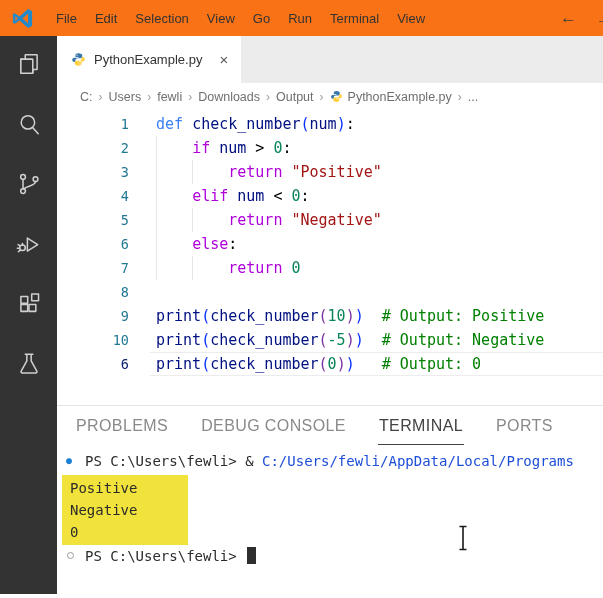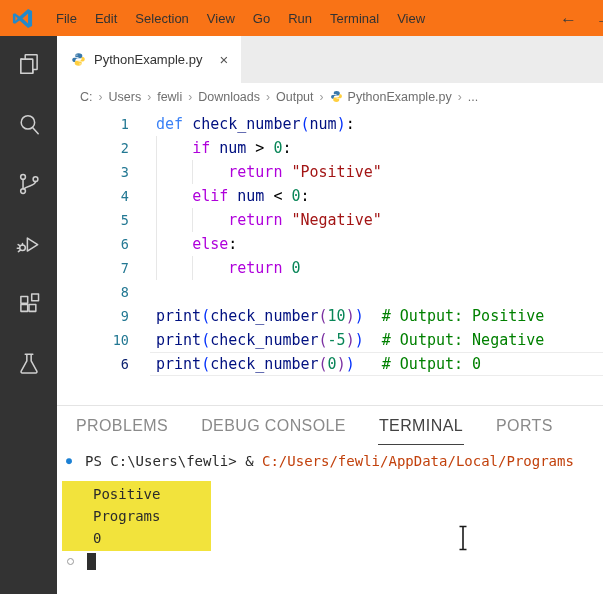--- a/index.html
+++ b/index.html
@@ -44,21 +44,21 @@
   .panel-tabs{display:flex;gap:31px;padding-left:18px;height:38px;align-items:center;
               font-size:16px;letter-spacing:.4px;color:#8a8a8a;flex-shrink:0;}
   .panel-tab{padding:11px 1px 9px;border-bottom:1px solid transparent;}
   .panel-tab.active{color:#424242;border-bottom:1px solid #424242;}
   .terminal{flex:1;font-family:"DejaVu Sans Mono",monospace;font-size:14px;line-height:22px;
             color:#2b2b2b;padding-top:6px;overflow:hidden;}
   .term-line{padding-left:28px;position:relative;white-space:pre;}
   .deco-dot{position:absolute;left:9px;top:0;font-size:10px;color:#1b80d4;}
   .deco-circle{position:absolute;left:10px;top:7px;width:7px;height:7px;border:1px solid #9a9a9a;
                border-radius:50%;box-sizing:border-box;}
-  .highlight{background:#f2e33c;width:118px;margin:9px 0 0 5px;padding:2px 0 2px 31px;}
+  .highlight{background:#f2e33c;width:118px;margin:3px 0 0 5px;padding:2px 0 2px 8px;}
   .hl-line{white-space:pre;}
   .cursor-block{display:inline-block;width:9px;height:17px;background:#2e2e2e;
                 vertical-align:-3px;margin-left:2px;}
   .mouse-cursor{position:absolute;left:456px;top:524px;pointer-events:none;}
 </style>
 </head>
 <body>
 
 <div class="titlebar">
   <span class="logo">
@@ -213,27 +213,27 @@
       </div>
 
     <div class="panel">
       <div class="panel-tabs" id="panel-tabs">
           <span class="panel-tab">PROBLEMS</span>
           <span class="panel-tab">DEBUG CONSOLE</span>
           <span class="panel-tab active">TERMINAL</span>
           <span class="panel-tab">PORTS</span>
         </div>
       <div class="terminal" id="terminal">
-          <div class="term-line"><span class="deco-dot" style="color: rgb(27, 128, 212);">●</span><span>PS C:\Users\fewli&gt; &amp; </span><span style="color: #c2410c;">C:/Users/fewli/AppData/Local/Programs</span></div>
+          <div class="term-line"><span class="deco-dot" style="color: rgb(27, 128, 212);">●</span><span>PS C:\Users\fewli&gt; &amp; </span><span style="color: #1d4ed8;">C:/Users/fewli/AppData/Local/Programs</span></div>
           <div class="highlight" style="background: rgb(242, 227, 60);">
             <div class="hl-line">Positive</div>
-            <div class="hl-line">Programs</div>
+            <div class="hl-line">Negative</div>
             <div class="hl-line">0</div>
           </div>
-          <div class="term-line"><span class="deco-circle"></span><span class="cursor-block"></span></div>
+          <div class="term-line"><span class="deco-circle"></span><span>PS C:\Users\fewli&gt; </span><span class="cursor-block"></span></div>
         </div>
     </div>
   </div>
 </div>
 
 <span class="mouse-cursor">
   <svg width="14" height="28" viewBox="0 0 14 28">
       <path d="M3.5 2.5 H10.5 M7 2.5 V25.5 M3.5 25.5 H10.5" stroke="#1a1a1a" stroke-width="1.6" fill="none"></path>
     </svg>
 </span>

